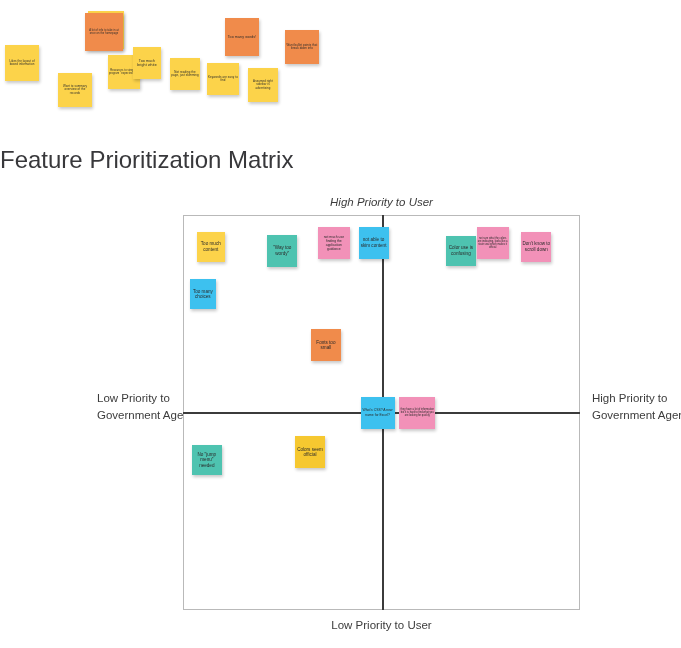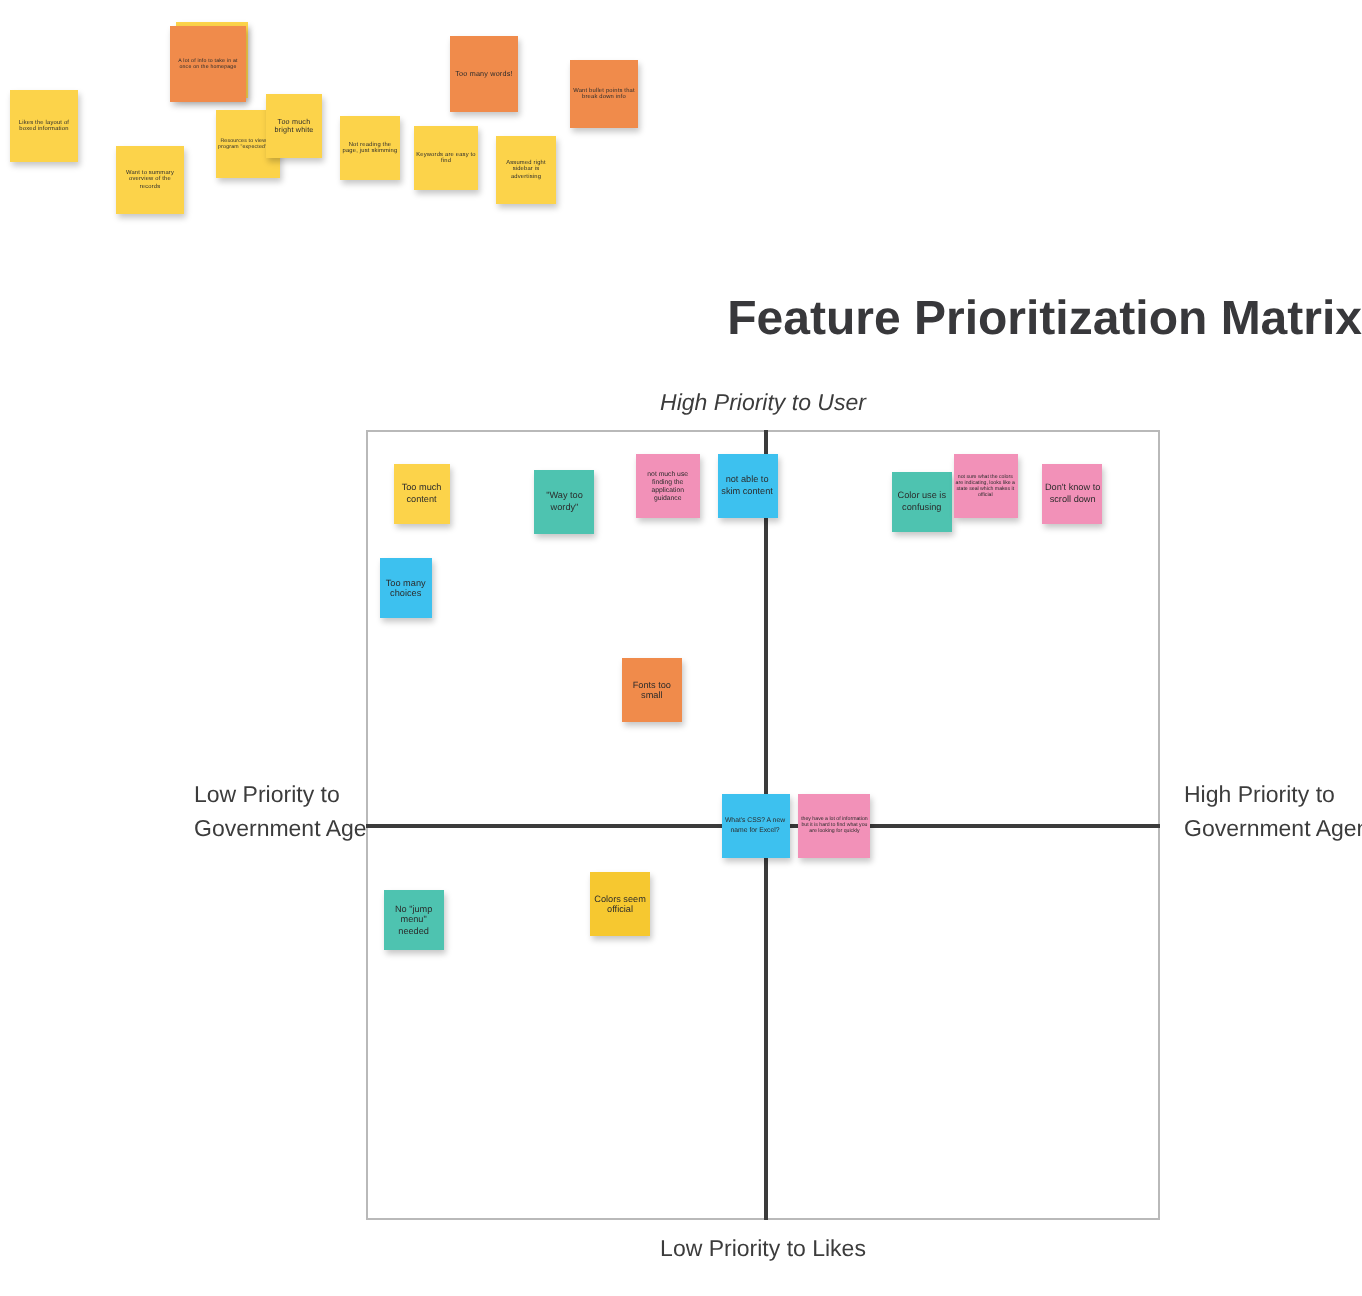--- a/index.html
+++ b/index.html
@@ -34,22 +34,22 @@
   .c-pink{background:#f291b8;}
 
   
   #cluster{position:absolute;left:0;top:0;width:681px;height:130px;}
   #cluster .note{font-size:3.1px;letter-spacing:.1px;}
 
   
   #chart{position:absolute;left:0;top:130px;width:681px;height:518px;}
   #title{
     position:absolute;left:0;top:16px;width:681px;
-    text-align:right;font-size:24px;color:#38383b;
-    font-weight:700;
+    text-align:left;font-size:24px;color:#38383b;
+    font-weight:400;
   }
   #frame{
     position:absolute;left:183px;top:85px;
     width:397px;height:395px;
     border:1px solid #b9b9b9;
     box-sizing:border-box;
     background:#fff;
   }
   #vaxis{
     position:absolute;left:382px;top:85px;
@@ -84,21 +84,21 @@
     <div class="note c-orange" style="width: 34px; height: 38px; left: 225px; top: 18px; font-size: 3.6px;">Too many words!</div>
     <div class="note c-orange" style="width: 34px; height: 34px; left: 285px; top: 30px; font-size: 2.9px;">Want bullet points that break down info</div>
   </div>
 
 <div id="chart">
 
   <div id="title">Feature Prioritization Matrix</div>
 
   <div class="axlabel" id="lbl-top">High Priority to User</div>
 
-  <div class="axlabel" id="lbl-bottom">Low Priority to Likes</div>
+  <div class="axlabel" id="lbl-bottom">Low Priority to User</div>
 
   <div class="axlabel" id="lbl-left">Low Priority to Government Agency</div>
 
   <div class="axlabel" id="lbl-right">High Priority to Government Agency</div>
 
   <div id="frame"></div>
   <div id="vaxis"></div>
   <div id="haxis"></div>
 
   <div id="notes">

